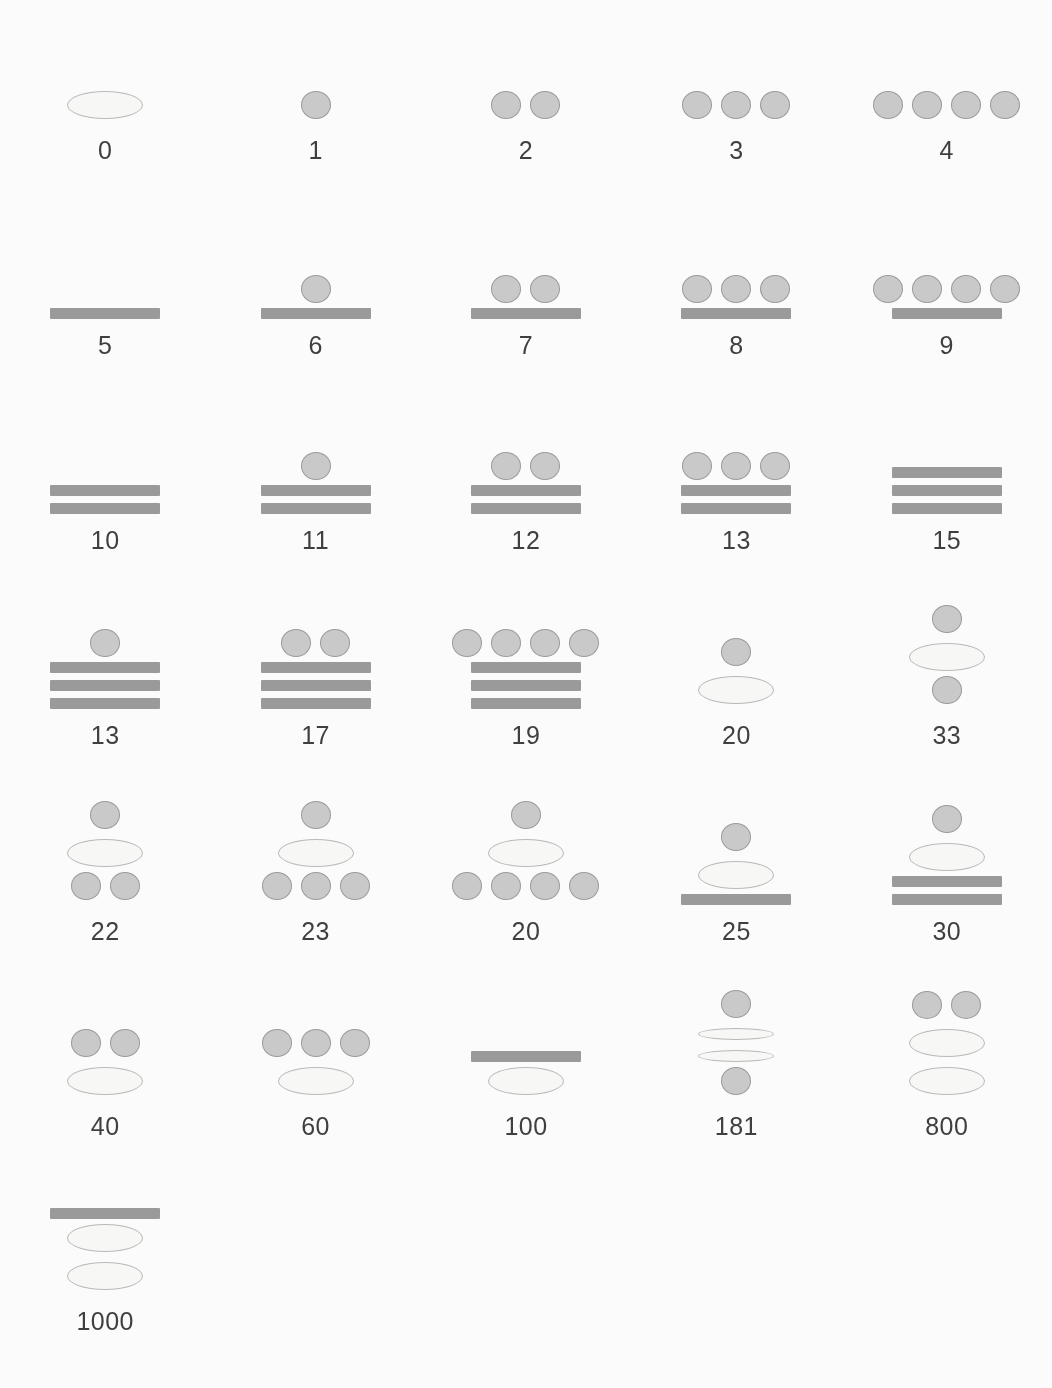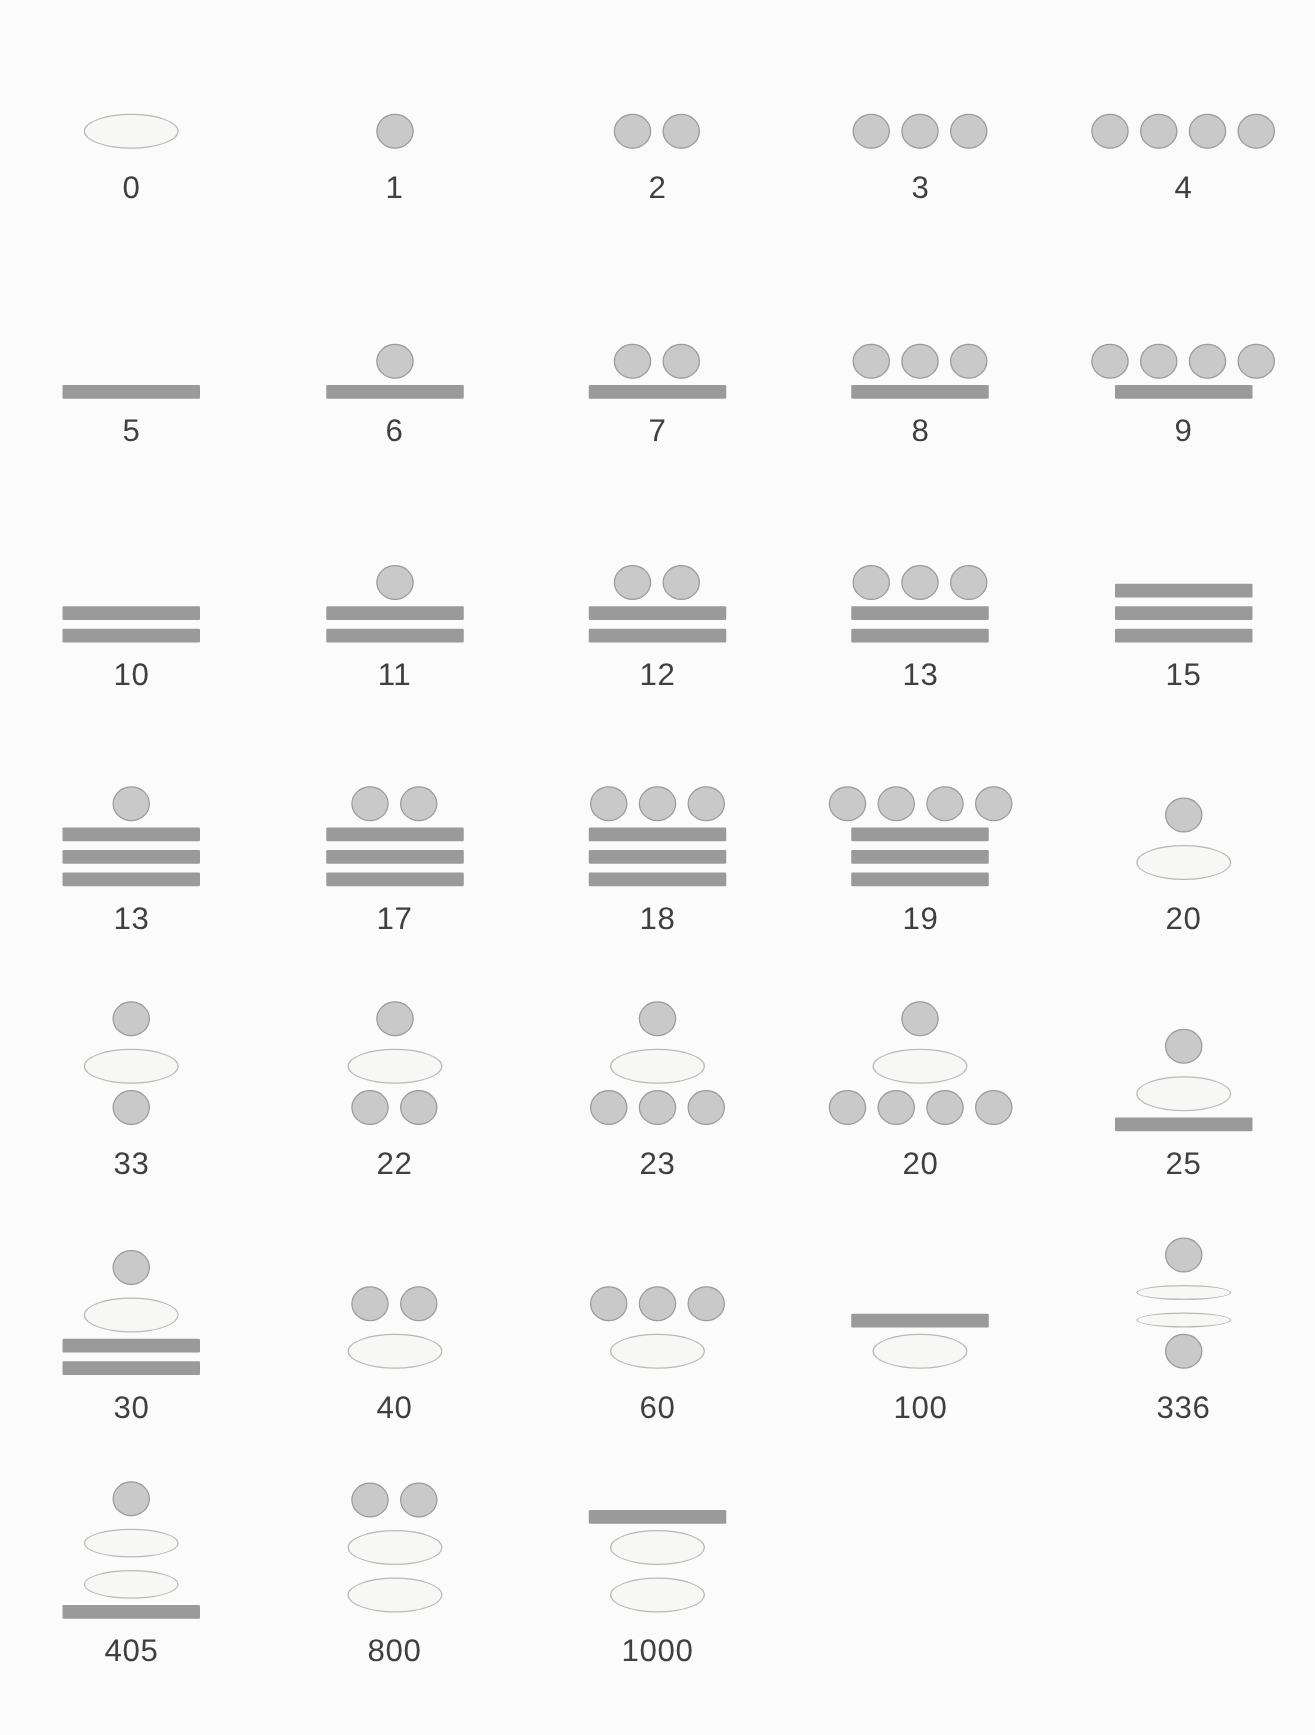--- a/index.html
+++ b/index.html
@@ -276,35 +276,20 @@
         </div>
       </div>
       <div class="label">17</div>
     </div>
     <div class="cell">
       <div class="glyph">
         <div class="dotrow">
           <div class="dot"></div>
           <div class="dot"></div>
           <div class="dot"></div>
-        </div>
-        <div class="stack">
-          <div class="bar"></div>
-          <div class="bar"></div>
-          <div class="bar"></div>
-        </div>
-      </div>
-      <div class="label">18</div>
-    </div>
-    <div class="cell">
-      <div class="glyph">
-        <div class="dotrow">
-          <div class="dot"></div>
-          <div class="dot"></div>
-          <div class="dot"></div>
           <div class="dot"></div>
         </div>
         <div class="stack">
           <div class="bar"></div>
           <div class="bar"></div>
           <div class="bar"></div>
         </div>
       </div>
       <div class="label">19</div>
     </div>
@@ -430,34 +415,21 @@
       <div class="glyph">
         <div class="dotrow">
           <div class="dot"></div>
         </div>
         <div class="shell"></div>
         <div class="shell"></div>
         <div class="dotrow">
           <div class="dot"></div>
         </div>
       </div>
-      <div class="label">336</div>
-    </div>
-    <div class="cell">
-      <div class="glyph">
-        <div class="dotrow">
-          <div class="dot"></div>
-        </div>
-        <div class="shell"></div>
-        <div class="shell"></div>
-        <div class="stack">
-          <div class="bar"></div>
-        </div>
-      </div>
-      <div class="label">405</div>
+      <div class="label">181</div>
     </div>
     <div class="cell">
       <div class="glyph">
         <div class="dotrow">
           <div class="dot"></div>
           <div class="dot"></div>
         </div>
         <div class="shell"></div>
         <div class="shell"></div>
       </div>

